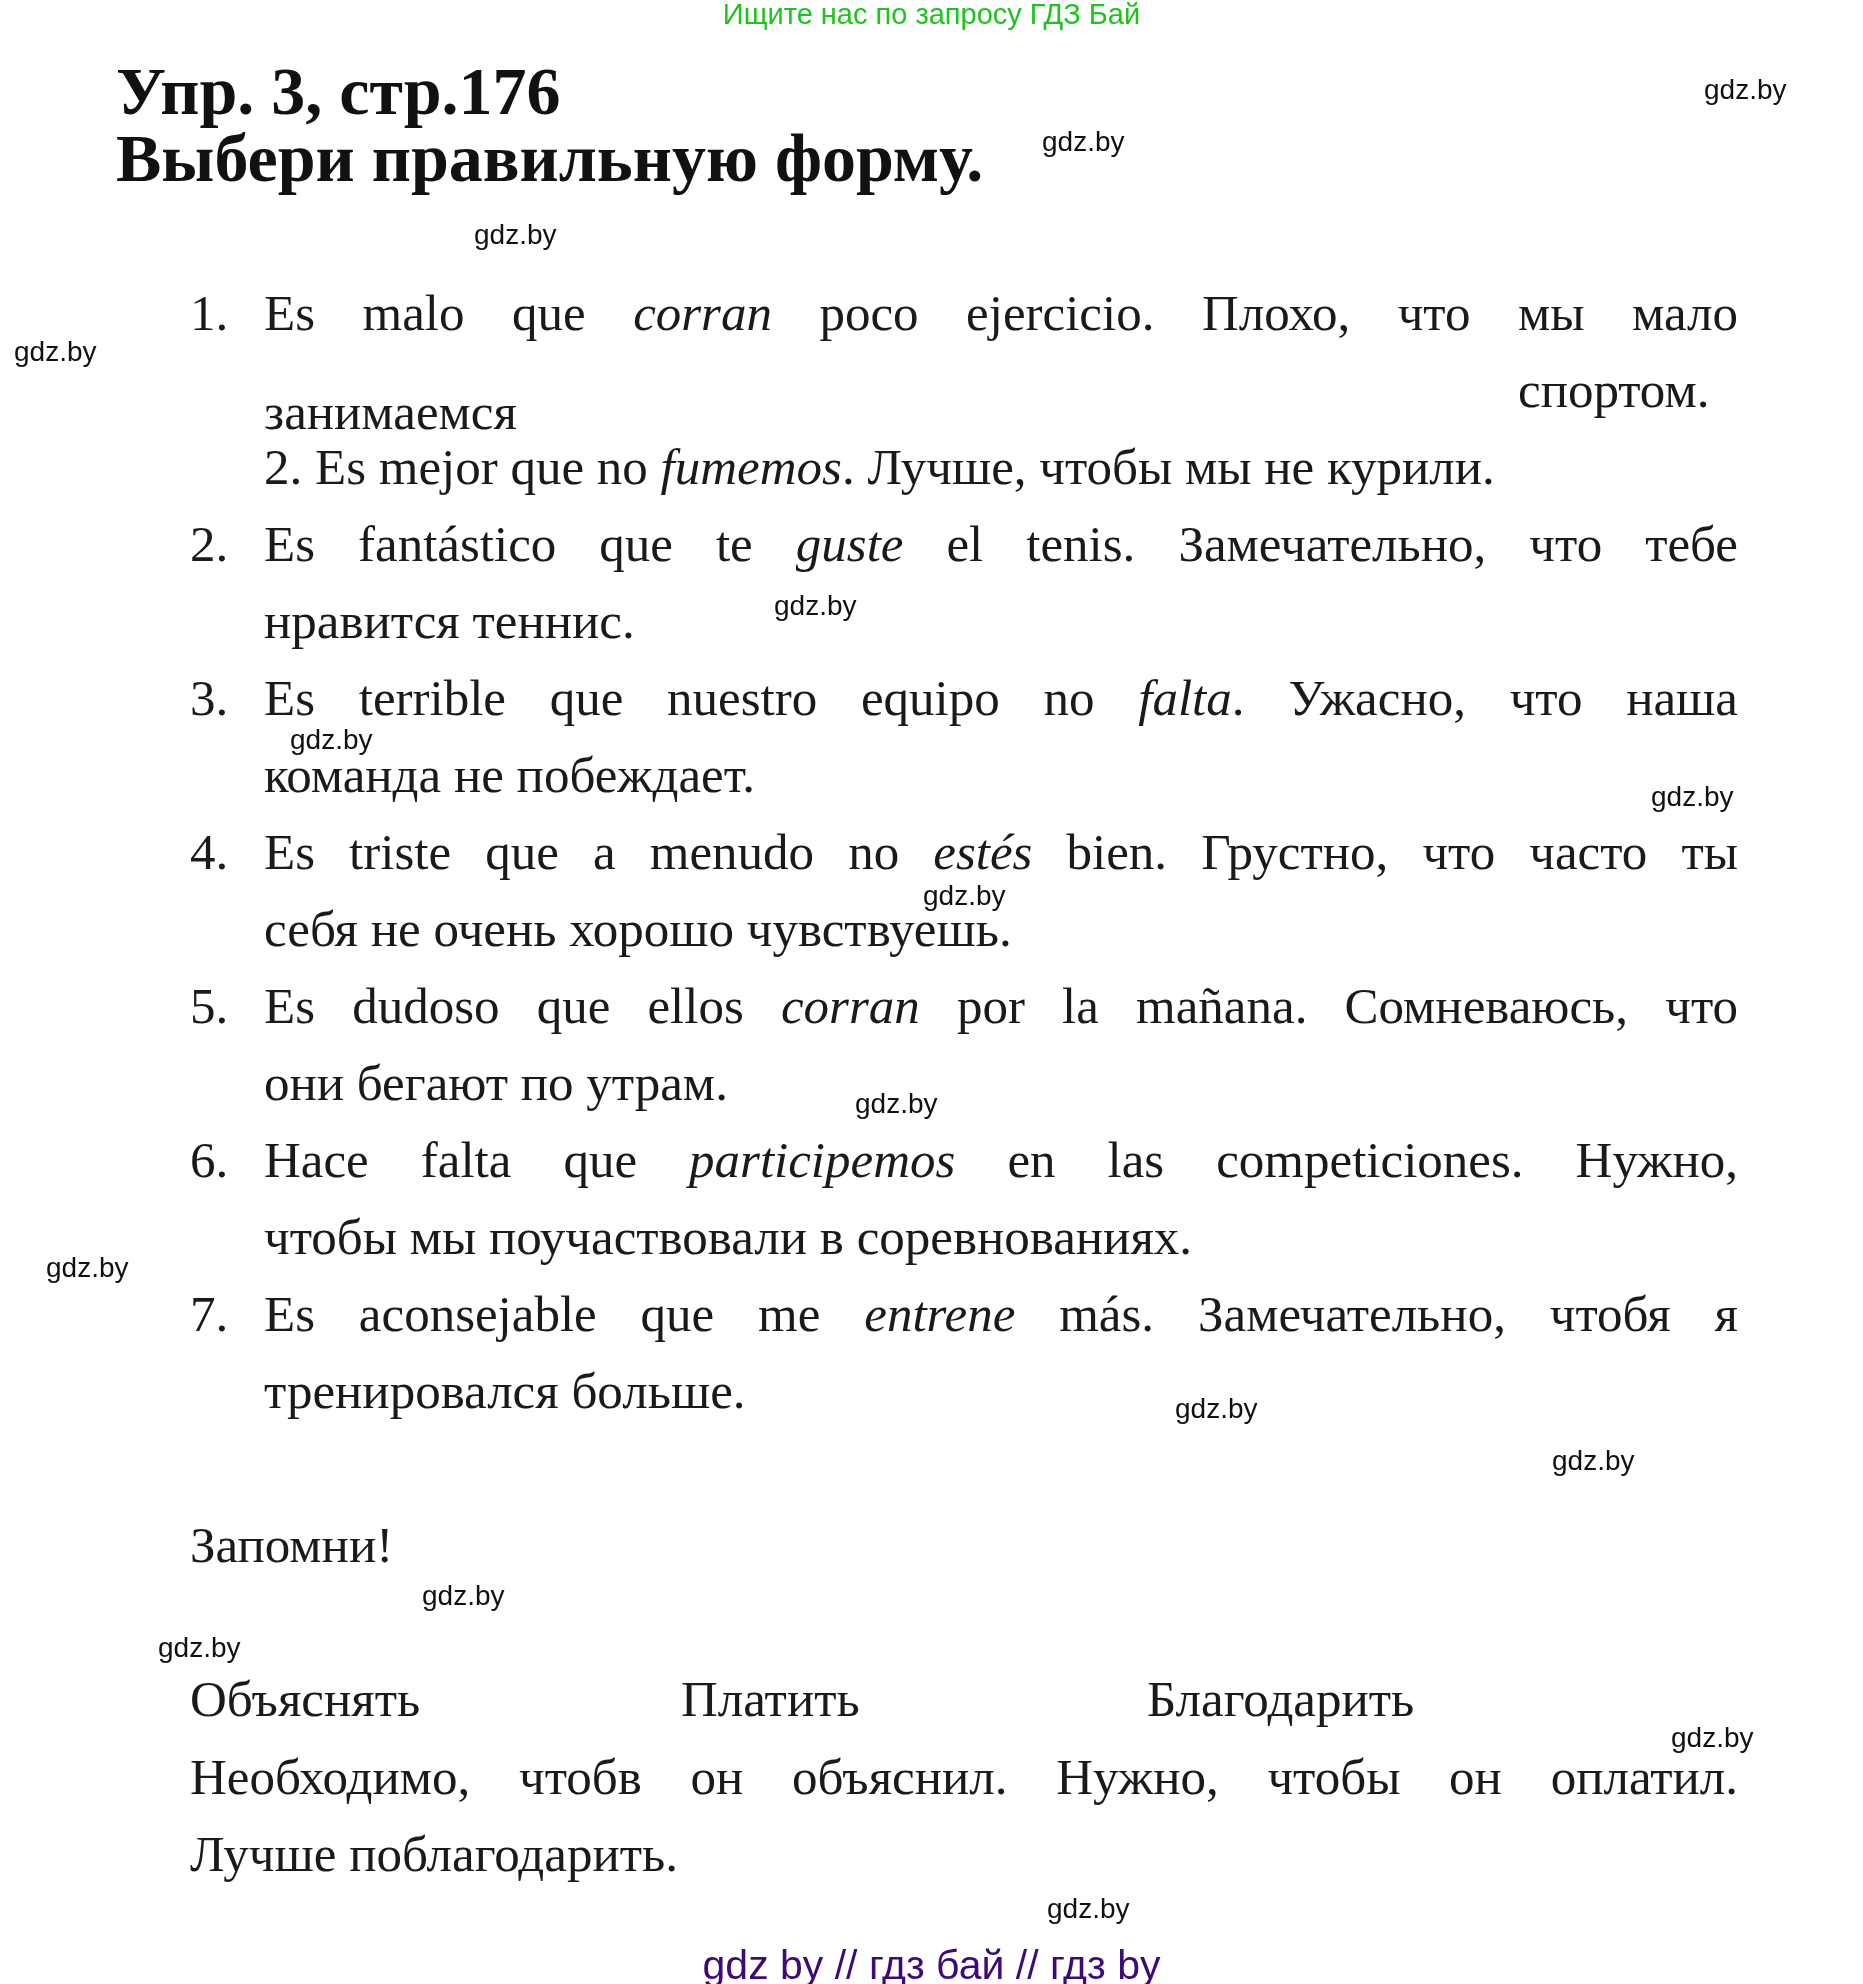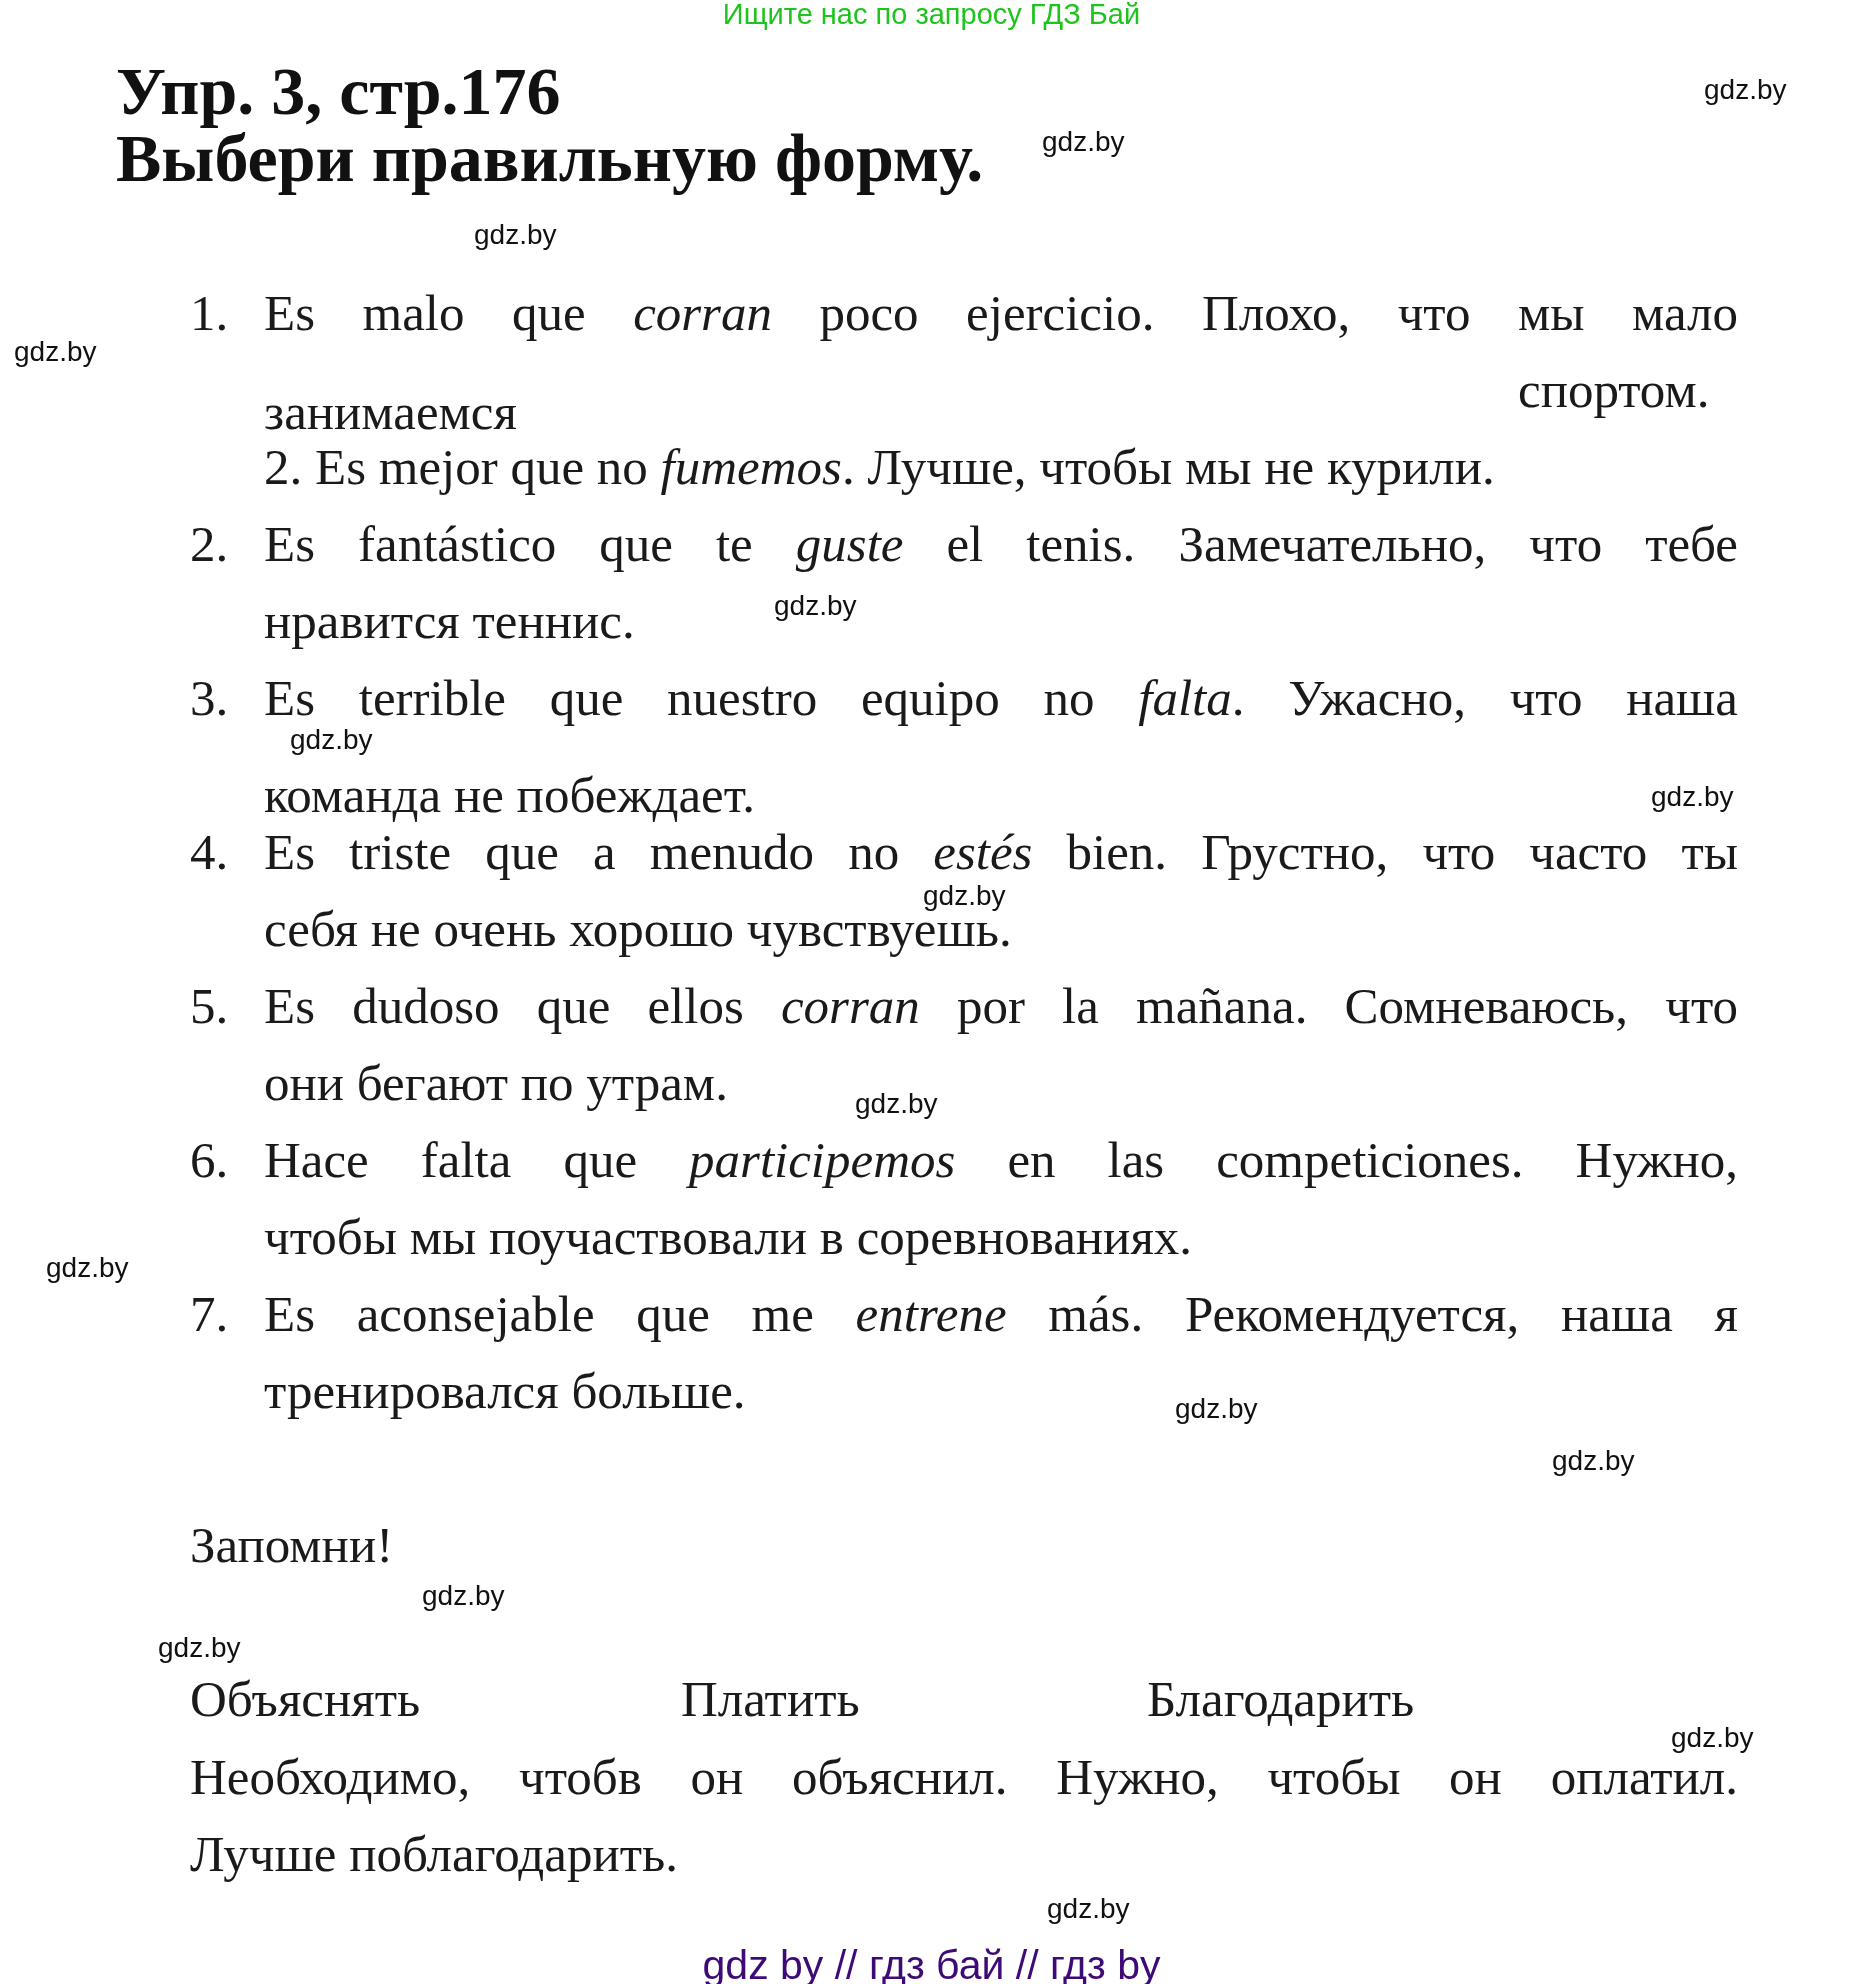--- a/index.html
+++ b/index.html
@@ -29,36 +29,36 @@
 <div class="abs serif" style="top:343px;left:264px;margin-top:40px;">занимаемся</div>
 <div class="abs serif" style="top:361px;left:1518px;">спортом.</div>
 <div class="abs serif line left" style="top:438px;"><span>2. Es mejor que no </span><i>fumemos</i><span>. Лучше, чтобы мы не курили.</span></div>
 
 <div class="abs serif num" style="top:515px;">2.</div>
 <div class="abs serif line" style="top:515px;"><span>Es fantástico que te </span><i>guste</i><span> el tenis. Замечательно, что тебе</span></div>
 <div class="abs serif" style="top:592px;left:264px;">нравится теннис.</div>
 
 <div class="abs serif num" style="top:669px;">3.</div>
 <div class="abs serif line" style="top:669px;"><span>Es terrible que nuestro equipo no </span><i>falta</i><span>. Ужасно, что наша</span></div>
-<div class="abs serif" style="top:746px;left:264px;margin-top:20px;">команда не побеждает.</div>
+<div class="abs serif" style="top:746px;left:264px;">команда не побеждает.</div>
 
 <div class="abs serif num" style="top:823px;">4.</div>
 <div class="abs serif line" style="top:823px;"><span>Es triste que a menudo no </span><i>estés</i><span> bien. Грустно, что часто ты</span></div>
 <div class="abs serif" style="top:900px;left:264px;">себя не очень хорошо чувствуешь.</div>
 
 <div class="abs serif num" style="top:977px;">5.</div>
 <div class="abs serif line" style="top:977px;"><span>Es dudoso que ellos </span><i>corran</i><span> por la mañana. Сомневаюсь, что</span></div>
 <div class="abs serif" style="top:1054px;left:264px;">они бегают по утрам.</div>
 
 <div class="abs serif num" style="top:1131px;">6.</div>
 <div class="abs serif line" style="top:1131px;"><span>Hace falta que </span><i>participemos</i><span> en las competiciones. Нужно,</span></div>
 <div class="abs serif" style="top:1208px;left:264px;">чтобы мы поучаствовали в соревнованиях.</div>
 
 <div class="abs serif num" style="top:1285px;">7.</div>
-<div class="abs serif line" style="top:1285px;"><span>Es aconsejable que me </span><i>entrene</i><span> más. Рекомендуется, наша я</span></div>
+<div class="abs serif line" style="top:1285px;"><span>Es aconsejable que me </span><i>entrene</i><span> más. Замечательно, чтобя я</span></div>
 <div class="abs serif" style="top:1362px;left:264px;">тренировался больше.</div>
 
 <div class="abs serif note" style="top:1516px;">Запомни!</div>
 <div class="abs serif" style="top:1670px;left:190px;">Объяснять</div>
 <div class="abs serif" style="top:1670px;left:681px;">Платить</div>
 <div class="abs serif" style="top:1670px;left:1147px;">Благодарить</div>
 <div class="abs serif line" style="top:1748px;left:190px;width:1548px;">Необходимо, чтобв он объяснил. Нужно, чтобы он оплатил.</div>
 <div class="abs serif" style="top:1825px;left:190px;text-align:center;">Лучше поблагодарить.</div>
 
 <div class="abs wm" style="left:1704px;top:74px;">gdz.by</div>

